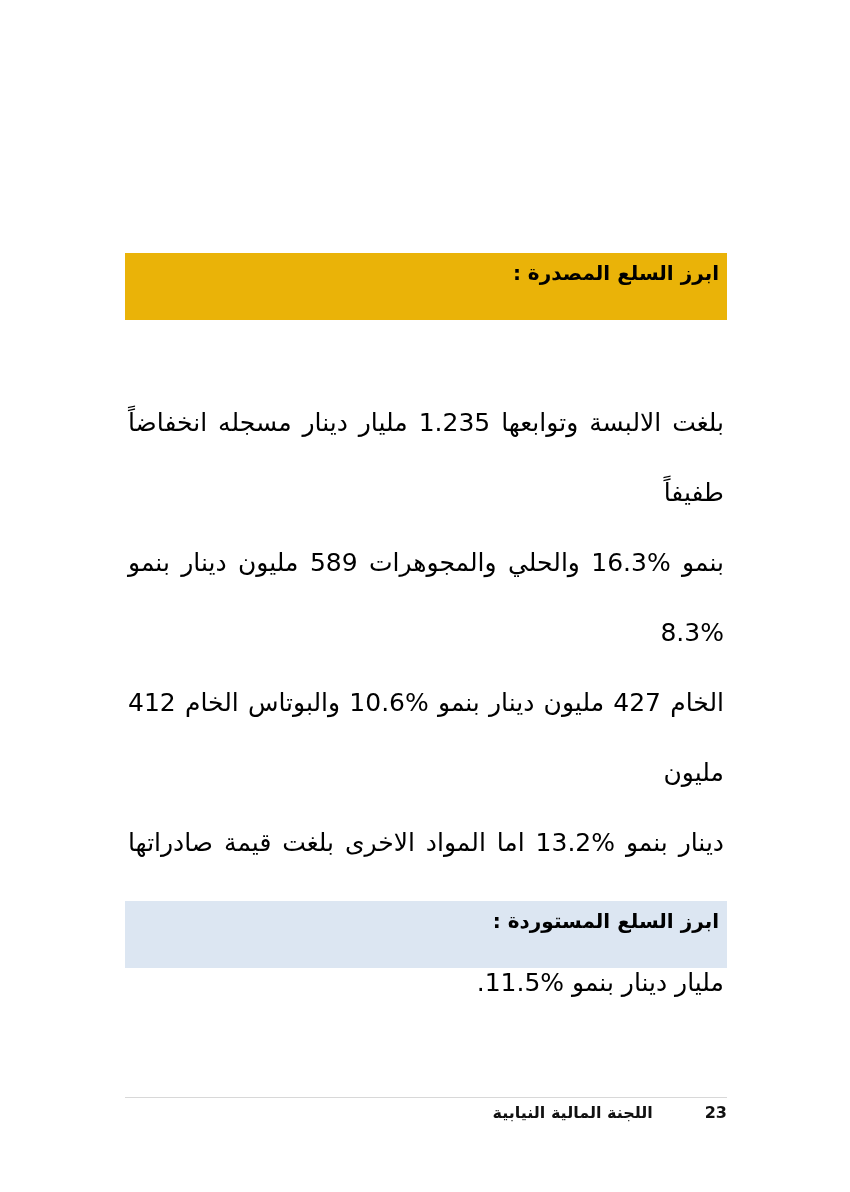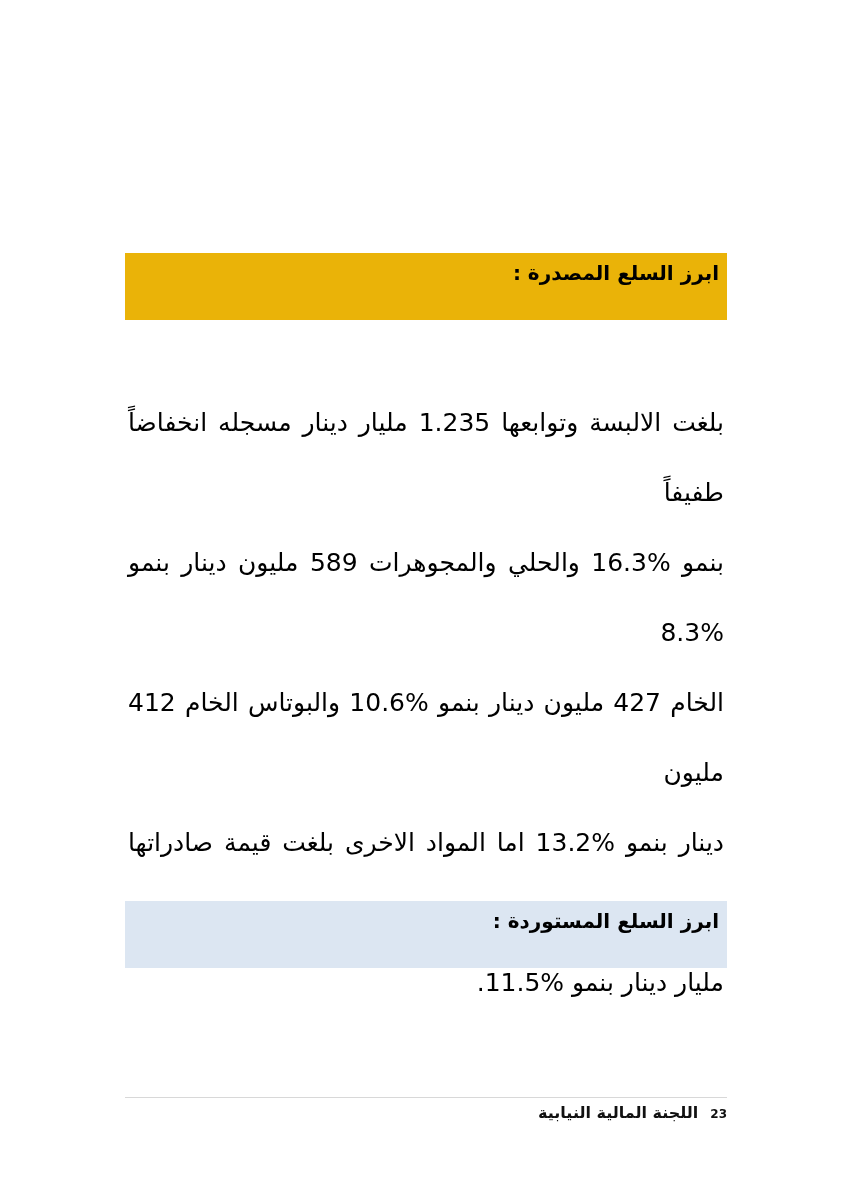--- a/index.html
+++ b/index.html
@@ -62,23 +62,24 @@
     align-items: baseline;
     gap: 12px;
   }
   .footer-label {
     font-size: 16px;
     font-weight: bold;
     color: #111111;
     direction: rtl;
   }
   .footer-pagenum {
-    font-size: 12px;
+    font-size: 16px;
     font-weight: bold;
     color: #111111;
+    margin-left: 40px;
   }
 </style>
 </head>
 <body>
 
 <div class="page">
 
   <div class="band band1" style="background-color: #eab308;">
     <div class="band-title">ابرز السلع المصدرة :</div>
   </div>

